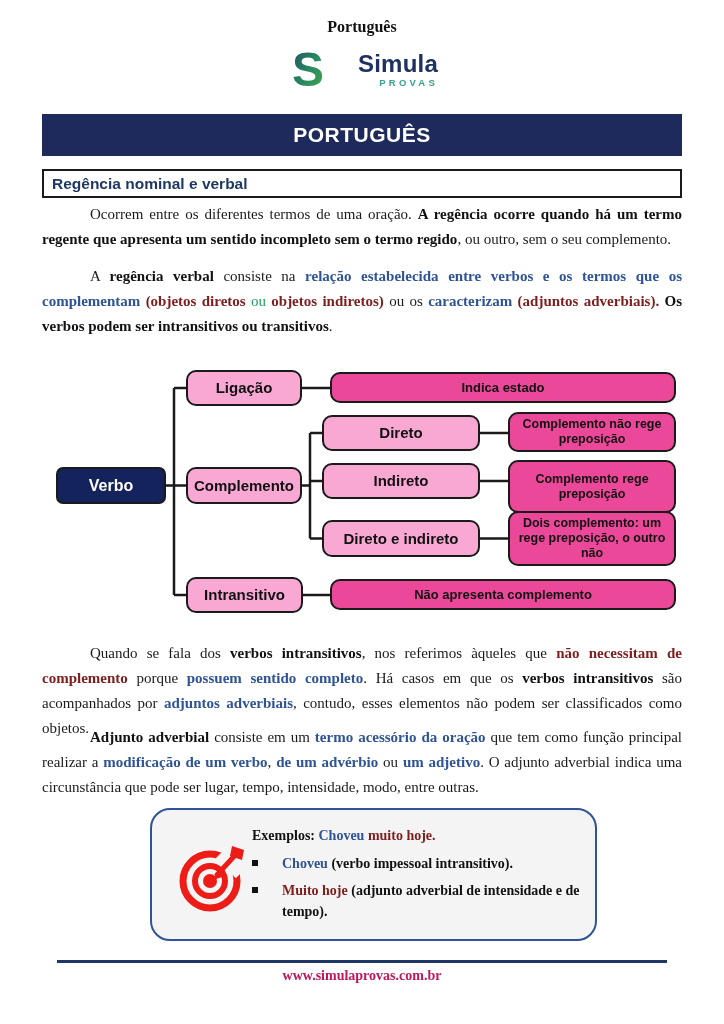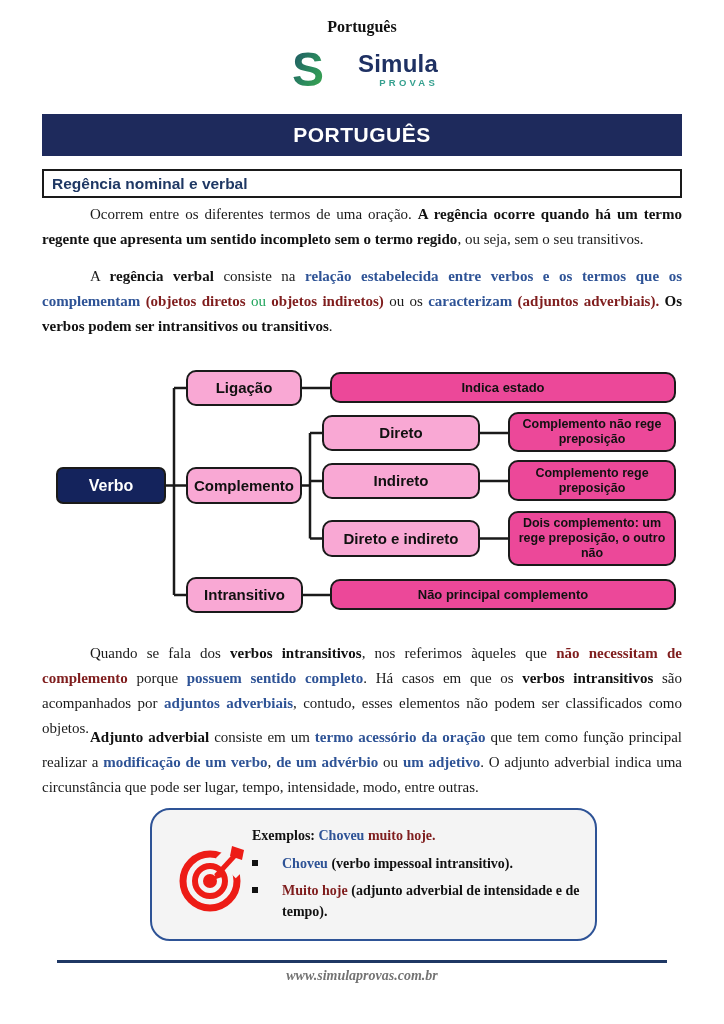--- a/index.html
+++ b/index.html
@@ -59,21 +59,21 @@
   .example-content { position:absolute; left:100px; top:18px; width:328px;
                      font-size:14px; font-weight:bold; }
   .example-title { margin-bottom:10px; color:#111; }
   .example-list { list-style:none; }
   .example-item { display:flex; gap:24px; margin-bottom:7px; line-height:1.45; }
   .sq { width:6px; height:6px; background:#111; margin-top:6px; flex:0 0 auto; }
 
   
   .footer-rule { top:960px; left:57px; width:610px; height:3px; background:#1f3864; }
   .footer-url { top:968px; left:0; width:724px; text-align:center;
-                font-style:italic; font-weight:bold; font-size:14px; color:#737373;
+                font-weight:bold; font-size:14px; color:#be185d;
                 text-decoration:none; display:block; }
 </style>
 </head>
 <body>
 
 <div class="abs doc-title">Português</div>
 
 <div class="abs logo">
   <svg width="44" height="48" viewBox="0 0 44 48">
     <defs>
@@ -92,21 +92,21 @@
 </div>
 
 <div class="abs banner">
   <span>PORTUGUÊS</span>
 </div>
 
 <div class="abs section-box">
   <span>Regência nominal e verbal</span>
 </div>
 
-<p class="abs body-text p1"><span>Ocorrem entre os diferentes termos de uma oração. </span><span class="bk">A regência ocorre quando há um termo regente que apresenta um sentido incompleto sem o termo regido</span><span>, ou seja, sem o seu transitivos.</span></p>
+<p class="abs body-text p1"><span>Ocorrem entre os diferentes termos de uma oração. </span><span class="bk">A regência ocorre quando há um termo regente que apresenta um sentido incompleto sem o termo regido</span><span>, ou outro, sem o seu complemento.</span></p>
 
 <p class="abs body-text p2"><span>A </span><span class="bk">regência verbal</span><span> consiste na </span><span class="bb">relação estabelecida entre verbos e os termos que os complementam </span><span class="bg">(objetos diretos </span><span class="g">ou</span><span class="bg"> objetos indiretos)</span><span> ou os </span><span class="bb">caracterizam</span><span> </span><span class="bg">(adjuntos adverbiais). </span><span class="bk">Os verbos podem ser intransitivos ou transitivos</span><span>.</span></p>
 
 <div class="abs diagram">
   <svg class="connectors" width="640" height="264" viewBox="0 0 640 264">
     <g stroke="#1a1a1a" stroke-width="2.5" fill="none">
       <path d="M124 127.5 H144"></path>
       <path d="M132 30 V237"></path>
       <path d="M132 30 H144"></path>
       <path d="M132 237 H144"></path>
@@ -127,27 +127,27 @@
 
   <div class="node blue" style="left:144px; top:12px; width:116px; height:36px;">Ligação</div>
   <div class="node gray" style="left:288px; top:14px; width:346px; height:31px; font-size:13px;">Indica estado</div>
 
   <div class="node blue" style="left:144px; top:109px; width:116px; height:37px;">Complemento</div>
 
   <div class="node blue" style="left:280px; top:57px; width:158px; height:36px;">Direto</div>
   <div class="node gray" style="left:466px; top:54px; width:168px; height:40px;">Complemento não rege preposição</div>
 
   <div class="node blue" style="left:280px; top:105px; width:158px; height:36px;">Indireto</div>
-  <div class="node gray" style="left:466px; top:102px; width:168px; height:41px;">Complemento rege preposição</div>
+  <div class="node gray" style="left:466px; top:102px; width:168px; height:53px;">Complemento rege preposição</div>
 
   <div class="node blue" style="left:280px; top:162px; width:158px; height:37px;">Direto e indireto</div>
   <div class="node gray" style="left:466px; top:153px; width:168px; height:55px;">Dois complemento: um rege preposição, o outro não</div>
 
   <div class="node blue" style="left:144px; top:219px; width:117px; height:36px;">Intransitivo</div>
-  <div class="node gray" style="left:288px; top:221px; width:346px; height:31px; font-size:13px;">Não principal complemento</div>
+  <div class="node gray" style="left:288px; top:221px; width:346px; height:31px; font-size:13px;">Não apresenta complemento</div>
 </div>
 
 <p class="abs body-text p3"><span>Quando se fala dos </span><span class="bk">verbos intransitivos</span><span>, nos referimos àqueles que </span><span class="bg">não necessitam de complemento</span><span> porque </span><span class="bb">possuem sentido completo</span><span>. Há casos em que os </span><span class="bk">verbos intransitivos</span><span> são acompanhados por </span><span class="bb">adjuntos adverbiais</span><span>, contudo, esses elementos não podem ser classificados como objetos.</span></p>
 
 <p class="abs body-text p4"><span class="bk">Adjunto adverbial</span><span> consiste em um </span><span class="bb">termo acessório da oração</span><span> que tem como função principal realizar a </span><span class="bb">modificação de um verbo</span><span>, </span><span class="bb">de um advérbio</span><span> ou </span><span class="bb">um adjetivo</span><span>. O adjunto adverbial indica uma circunstância que pode ser lugar, tempo, intensidade, modo, entre outras.</span></p>
 
 <div class="abs example-box">
   <svg class="example-icon" width="72" height="72" viewBox="0 0 72 72">
     <circle cx="34" cy="39" r="27" fill="none" stroke="#ed1c16" stroke-width="7"></circle>
     <circle cx="34" cy="39" r="15" fill="none" stroke="#ed1c16" stroke-width="6"></circle>

